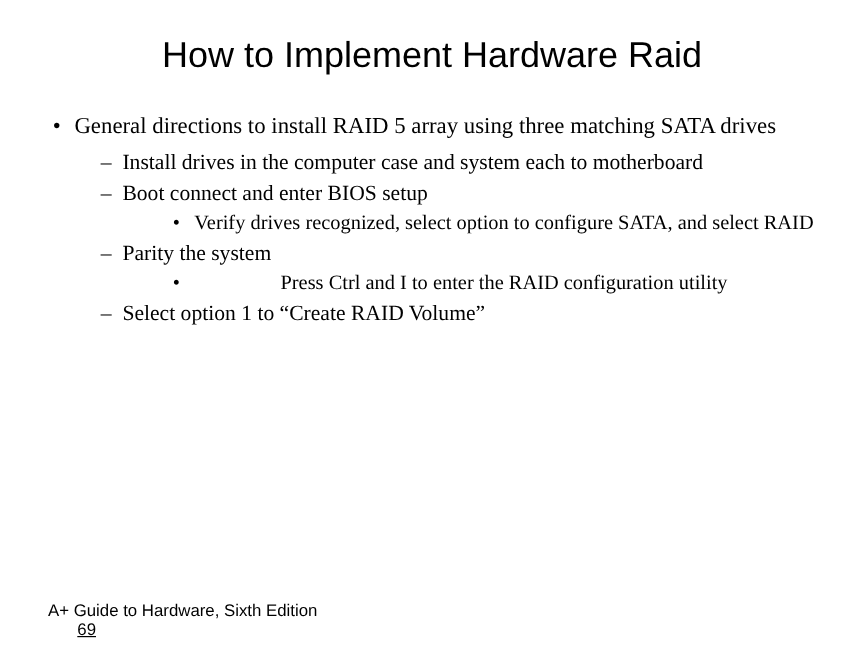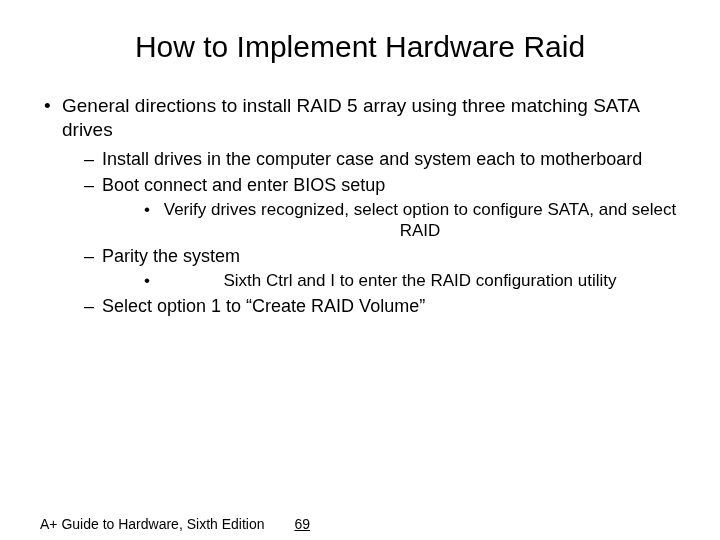--- a/index.html
+++ b/index.html
@@ -21,38 +21,39 @@
   .title {
     font-size: 30px;
     font-weight: 400;
     text-align: center;
     margin-bottom: 30px;
   }
   .content {
     font-size: 19px;
     line-height: 1.25;
   }
-  ul { list-style: none; }
+  ul { list-style: none; font-family: Liberation Serif, serif; }
   .l1 > li { padding-left: 22px; position: relative; margin-bottom: 6px; }
   .l1 > li::before { content: "•"; position: absolute; left: 4px; top: 0; }
   .l2 { margin-top: 6px; font-size: 18px; }
   .l2 > li { padding-left: 40px; position: relative; margin-bottom: 4px; }
   .l2 > li::before { content: "–"; position: absolute; left: 22px; top: 0; }
   .l3 { margin-top: 2px; font-size: 17px; text-align: center; }
   .l3 > li { padding-left: 58px; position: relative; margin-bottom: 2px; }
   .l3 > li::before { content: "•"; position: absolute; left: 42px; top: 0; }
   .footer {
     position: absolute;
     bottom: 8px;
     left: 40px;
     right: 36px;
     font-size: 14px;
     display: flex;
-    justify-content: flex-start;
+    justify-content: flex-end;
     align-items: flex-start;
+    flex-direction: column;
   }
   .footer-left { width: 230px; }
   .footer-center { flex: 1; text-align: center; font-size: 12px; padding-top: 2px; }
   .footer-right { width: 40px; text-align: right; text-decoration: underline; }
 </style>
 </head>
 <body>
 
 <div class="slide">
   <h1 class="title">How to Implement Hardware Raid</h1>
@@ -70,21 +71,21 @@
             <ul class="l3">
               <li>
                 <span>Verify drives recognized, select option to configure SATA, and select RAID</span>
               </li>
             </ul>
           </li>
           <li>
             <span>Parity the system</span>
             <ul class="l3">
               <li>
-                <span>Sixth Ctrl and I to enter the RAID configuration utility</span>
+                <span>Press Ctrl and I to enter the RAID configuration utility</span>
               </li>
             </ul>
           </li>
           <li>
             <span>Select option 1 to “Create RAID Volume”</span>
           </li>
         </ul>
       </li>
     </ul>
   </div>

